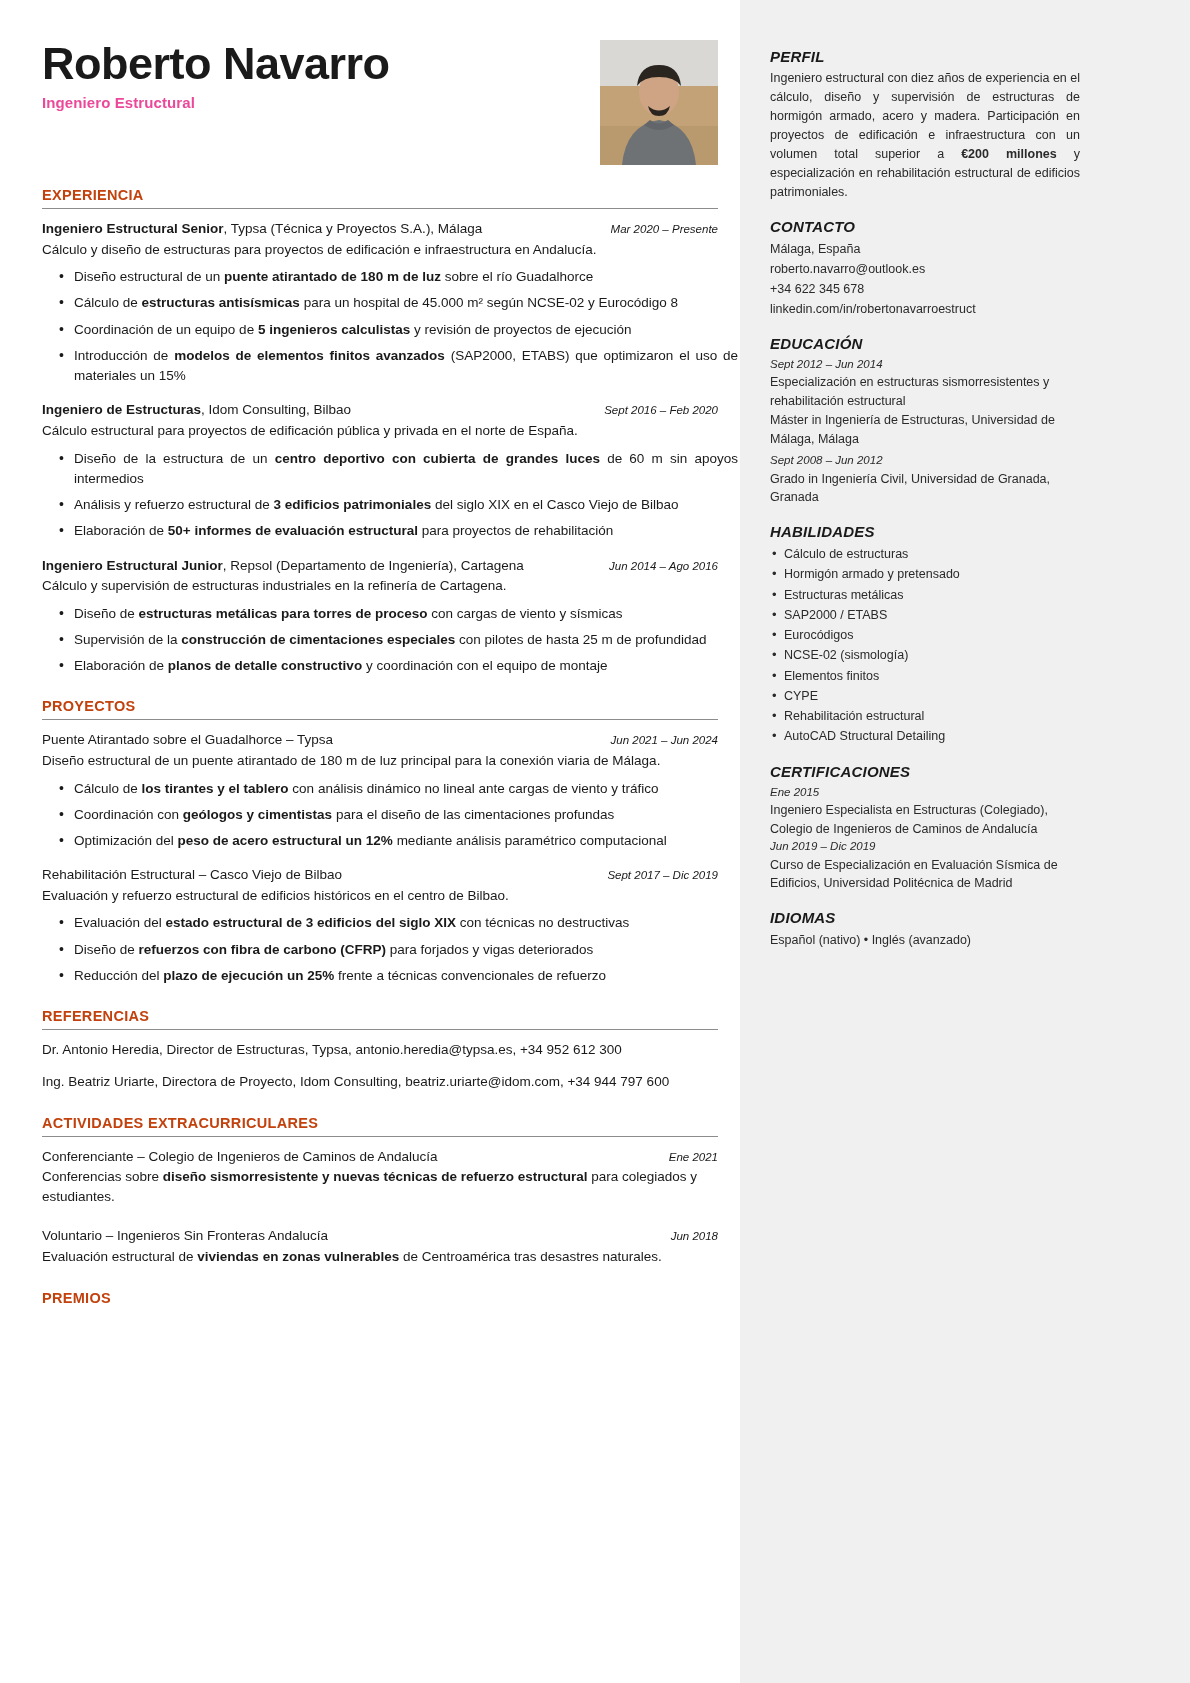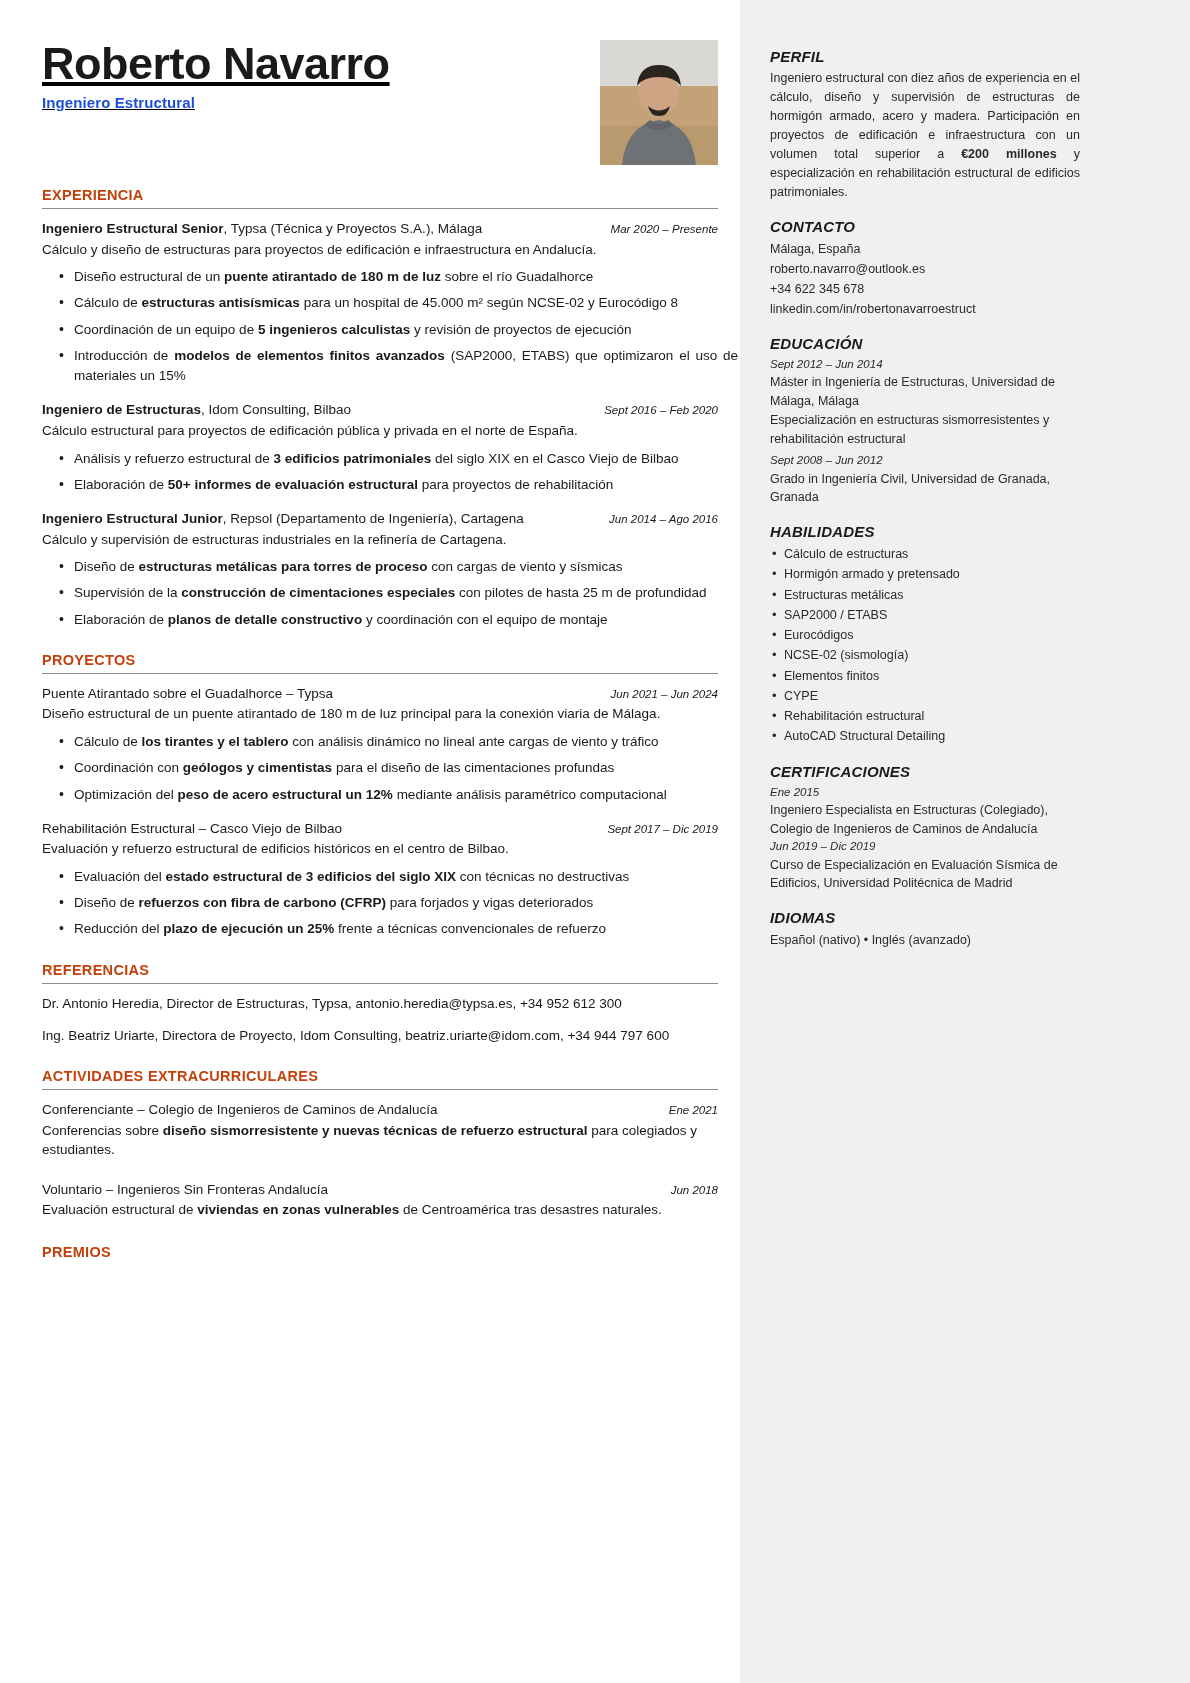--- a/index.html
+++ b/index.html
@@ -24,35 +24,34 @@
     width: 740px;
     padding: 40px 0 0 42px;
     background: #ffffff;
   }
 
   .header-row {
     display: flex;
     justify-content: space-between;
     align-items: flex-start;
     padding-right: 22px;
-    text-decoration: underline;
   }
 
   .name {
     font-size: 45px;
     font-weight: bold;
     letter-spacing: -0.5px;
     color: #1a1a1a;
     line-height: 1.05;
   }
 
   .job-title {
     font-size: 15px;
     font-weight: bold;
-    color: #1d4ed8;
+    color: #ec4899;
     margin-top: 7px;
     letter-spacing: 0.1px;
   }
 
   .photo {
     width: 118px;
     height: 125px;
     flex: 0 0 auto;
     overflow: hidden;
     background: #cfcac2;
@@ -246,20 +245,21 @@
 
       <div class="entry-block">
         <div class="entry">
           <div class="entry-top">
             <div class="entry-title"><b>Ingeniero de Estructuras</b><span>, Idom Consulting, Bilbao</span></div>
             <div class="entry-date">Sept 2016 – Feb 2020</div>
           </div>
           <div class="entry-desc">Cálculo estructural para proyectos de edificación pública y privada en el norte de España.</div>
         </div>
         <ul class="bullets">
+            <li>Diseño de la estructura de un <b>centro deportivo con cubierta de grandes luces</b> de 60 m sin apoyos intermedios</li>
             <li>Análisis y refuerzo estructural de <b>3 edificios patrimoniales</b> del siglo XIX en el Casco Viejo de Bilbao</li>
             <li>Elaboración de <b>50+ informes de evaluación estructural</b> para proyectos de rehabilitación</li>
           </ul>
       </div>
 
       <div class="entry-block">
         <div class="entry">
           <div class="entry-top">
             <div class="entry-title"><b>Ingeniero Estructural Junior</b><span>, Repsol (Departamento de Ingeniería), Cartagena</span></div>
             <div class="entry-date">Jun 2014 – Ago 2016</div>
@@ -349,22 +349,22 @@
         <div class="side-line">Málaga, España</div>
         <div class="side-line">roberto.navarro@outlook.es</div>
         <div class="side-line">+34 622 345 678</div>
         <div class="side-line">linkedin.com/in/robertonavarroestruct</div>
       </div>
 
       <div class="side-head spaced">EDUCACIÓN</div>
       <div>
         <div>
           <div class="side-date">Sept 2012 – Jun 2014</div>
+          <div class="side-body">Especialización en estructuras sismorresistentes y rehabilitación estructural</div>
           <div class="side-body">Máster in Ingeniería de Estructuras, Universidad de Málaga, Málaga</div>
-          <div class="side-body">Especialización en estructuras sismorresistentes y rehabilitación estructural</div>
         </div>
         <div>
           <div class="side-date">Sept 2008 – Jun 2012</div>
           <div class="side-body">Grado in Ingeniería Civil, Universidad de Granada, Granada</div>
         </div>
       </div>
 
       <div class="side-head spaced">HABILIDADES</div>
       <ul class="side-bullets">
           <li>Cálculo de estructuras</li>

